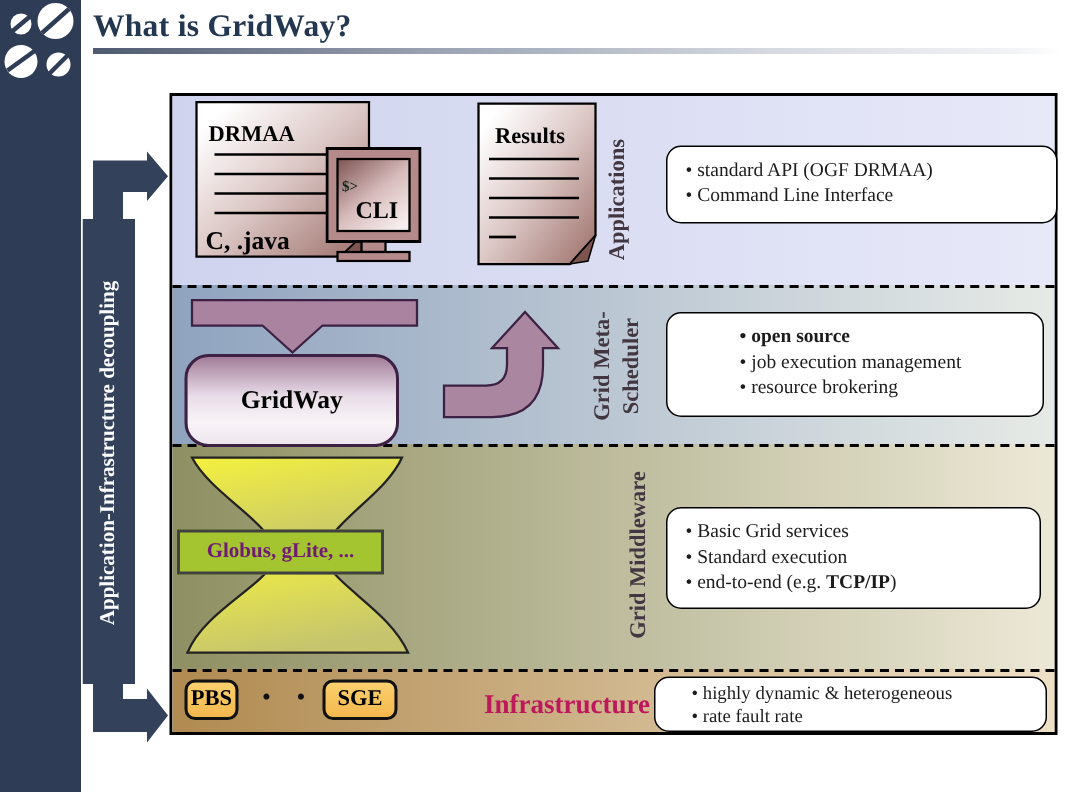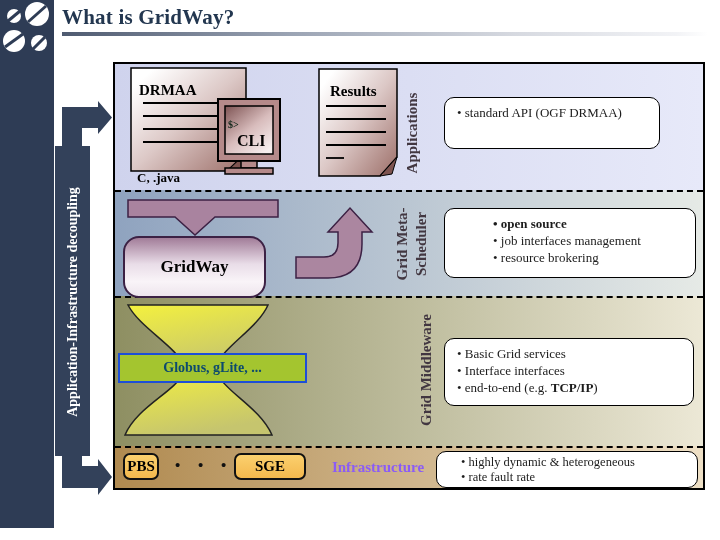--- a/index.html
+++ b/index.html
@@ -38,32 +38,32 @@
           text-align:center;transform:rotate(-90deg);white-space:nowrap;}
   
   .doc-title{position:absolute;font-weight:bold;color:#000;white-space:nowrap;margin-top:12px;}
   
   .gridway-box{position:absolute;left:8px;top:172px;width:143px;height:62px;border-radius:16px;
           border:2px solid #3c2144;box-sizing:border-box;
           background:linear-gradient(180deg,#a27d99 0%,#e9dde8 45%,#f9f4f8 75%,#eee5ed 100%);
           display:flex;align-items:center;justify-content:center;
           font-weight:bold;font-size:17px;color:#000;}
   
-  .globus-band{position:absolute;left:3px;top:289px;width:189px;height:30px;background:#a4c52f;
-          border:2px solid #1d4ed8;box-sizing:border-box;display:flex;align-items:center;
-          justify-content:center;font-weight:bold;font-size:14px;color:#0c4a6e;white-space:nowrap;}
+  .globus-band{position:absolute;left:3px;top:289px;width:138px;height:30px;background:#a4c52f;
+          border:2px solid #404040;box-sizing:border-box;display:flex;align-items:center;
+          justify-content:center;font-weight:bold;font-size:14px;color:#701a75;white-space:nowrap;}
   
   .node-box{position:absolute;height:27px;border-radius:7px;border:2px solid #111;
           box-sizing:border-box;background:linear-gradient(180deg,#fbd06e,#f3b84e);
           display:flex;align-items:center;justify-content:center;
           font-weight:bold;font-size:15px;color:#000;}
   .dots{position:absolute;left:60px;top:393px;font-weight:bold;font-size:15px;color:#111;
         letter-spacing:7px;}
   .infra-label{position:absolute;left:203px;top:395px;width:120px;text-align:center;
-        font-weight:bold;font-size:15px;color:#8b5cf6;}
+        font-weight:bold;font-size:18px;color:#be185d;}
 </style>
 </head>
 <body>
 
 <div id="stage">
 
   <div class="navy-band"></div>
   <svg class="logo" width="54" height="58" viewBox="0 0 54 58">
     <rect x="0" y="0" width="54" height="58" fill="#2e3c55"></rect>
     <g fill="#fff">
@@ -108,21 +108,21 @@
         <polygon points="1,1 116,1 116,86 97,104 1,104" fill="url(#docg1)" stroke="#000" stroke-width="1.5"></polygon>
         <polygon points="97,104 116,86 111,102" fill="#7e5450" stroke="#000" stroke-width="1"></polygon>
         <g stroke="#000" stroke-width="1.8">
           <line x1="13" y1="36" x2="103" y2="36"></line>
           <line x1="13" y1="49" x2="103" y2="49"></line>
           <line x1="13" y1="62" x2="103" y2="62"></line>
           <line x1="13" y1="75" x2="103" y2="75"></line>
         </g>
       </svg>
       <span class="doc-title" style="left:9px;top:3px;font-size:15px;">DRMAA</span>
-      <span class="doc-title" style="left:7px;top:91px;font-size:13px;">C, .java</span>
+      <span class="doc-title" style="left:7px;top:72px;font-size:17px;">C, .java</span>
     </div>
 
     <div class="abs" style="left:102px;top:34px;width:64px;height:77px;">
       <svg width="64" height="77" viewBox="0 0 64 77">
         <defs>
           <linearGradient id="scr" x1="0" y1="0" x2="0.8" y2="1">
             <stop offset="0%" stop-color="#7e5353"></stop>
             <stop offset="55%" stop-color="#d8bcbc"></stop>
             <stop offset="100%" stop-color="#f6eeee"></stop>
           </linearGradient>
@@ -153,23 +153,24 @@
           <line x1="8" y1="64" x2="68" y2="64"></line>
           <line x1="8" y1="77" x2="68" y2="77"></line>
           <line x1="8" y1="90" x2="26" y2="90"></line>
         </g>
       </svg>
       <span class="doc-title" style="left:12px;top:3px;font-size:15px;">Results</span>
     </div>
 
     <div class="vlabel" style="left:243px;top:59px;width:110px;height:20px;font-size:15px;">Applications</div>
 
-    <div class="callout" style="left:329px;top:33px;width:216px;height:52px;">
+    <div class="callout" style="left:329px;top:33px;width:261px;height:52px;">
       <ul>
         <li>standard API (OGF DRMAA)</li>
+        <li>Command Line Interface</li>
       </ul>
     </div>
 
     <svg class="abs" style="left:11px;top:134px;" width="154" height="40" viewBox="0 0 154 40">
       <path d="M2,2 H152 V19 H89 L69,37 L49,19 H2 Z" fill="#a9839f" stroke="#3c2144" stroke-width="1.5"></path>
     </svg>
 
     <div class="gridway-box">GridWay</div>
 
     <svg class="abs" style="left:175px;top:136px;" width="90" height="85" viewBox="0 0 90 85">
@@ -177,21 +178,21 @@
     </svg>
 
     <div class="vlabel" style="left:242px;top:161px;width:110px;height:38px;font-size:15px;">
       <div>Grid Meta-</div>
       <div>Scheduler</div>
     </div>
 
     <div class="callout" style="left:329px;top:144px;width:252px;height:70px;padding-left:48px;">
       <ul>
         <li class="b">open source</li>
-        <li>job interfaces management</li>
+        <li>job execution management</li>
         <li>resource brokering</li>
       </ul>
     </div>
 
     <svg class="abs" style="left:5px;top:236px;" width="170" height="140" viewBox="0 0 170 140">
       <defs>
         <linearGradient id="hg" x1="0" y1="0" x2="0.4" y2="1">
           <stop offset="0%" stop-color="#f4f13e"></stop>
           <stop offset="100%" stop-color="#c6c56e"></stop>
         </linearGradient>
@@ -200,28 +201,28 @@
       <path d="M5,135 H152 C140,108 106,92 97,74 L95,70 H65 L63,74 C54,92 16,108 5,135 Z" fill="url(#hg)" stroke="#222" stroke-width="1.5"></path>
     </svg>
 
     <div class="globus-band">Globus, gLite, ...</div>
 
     <div class="vlabel" style="left:242px;top:296px;width:140px;height:20px;font-size:15px;">Grid Middleware</div>
 
     <div class="callout" style="left:329px;top:274px;width:250px;height:68px;">
       <ul>
         <li>Basic Grid services</li>
-        <li>Interface interfaces</li>
+        <li>Standard execution</li>
         <li><span>end-to-end (e.g. </span><b>TCP/IP</b><span>)</span></li>
       </ul>
     </div>
 
     <div class="node-box" style="left:8px;top:389px;width:36px;">PBS</div>
     <div class="dots">• • •</div>
-    <div class="node-box" style="left:100px;top:389px;width:72px;margin-left:19px;">SGE</div>
+    <div class="node-box" style="left:100px;top:389px;width:50px;">SGE</div>
     <div class="infra-label">Infrastructure</div>
 
     <div class="callout c4" style="left:321px;top:387px;width:262px;height:37px;padding-top:3px;">
       <ul>
         <li>highly dynamic &amp; heterogeneous</li>
         <li>rate fault rate</li>
       </ul>
     </div>
   </div>
 

